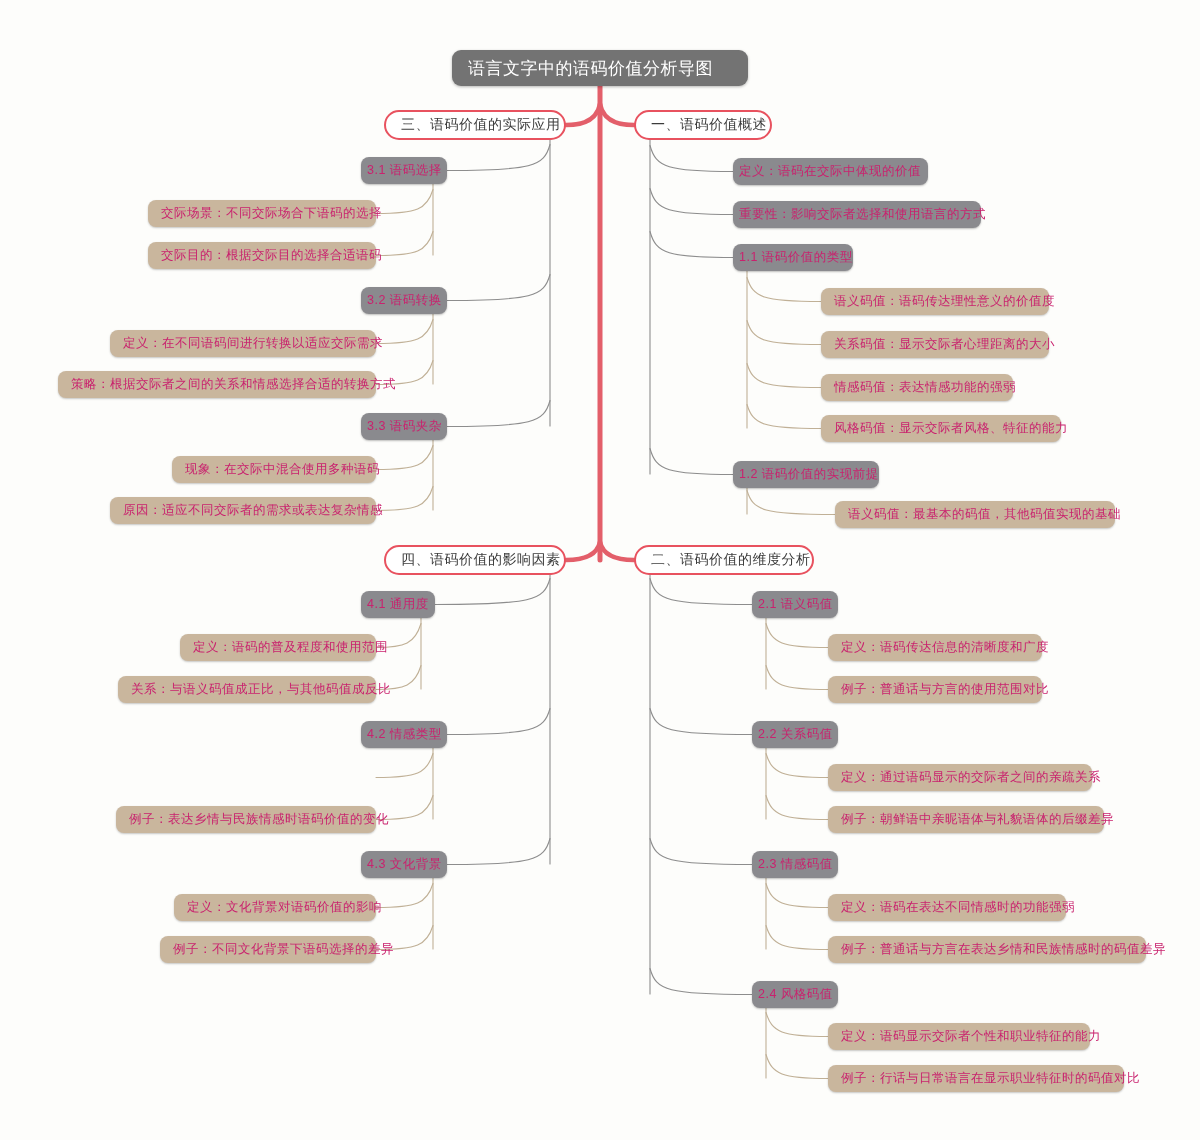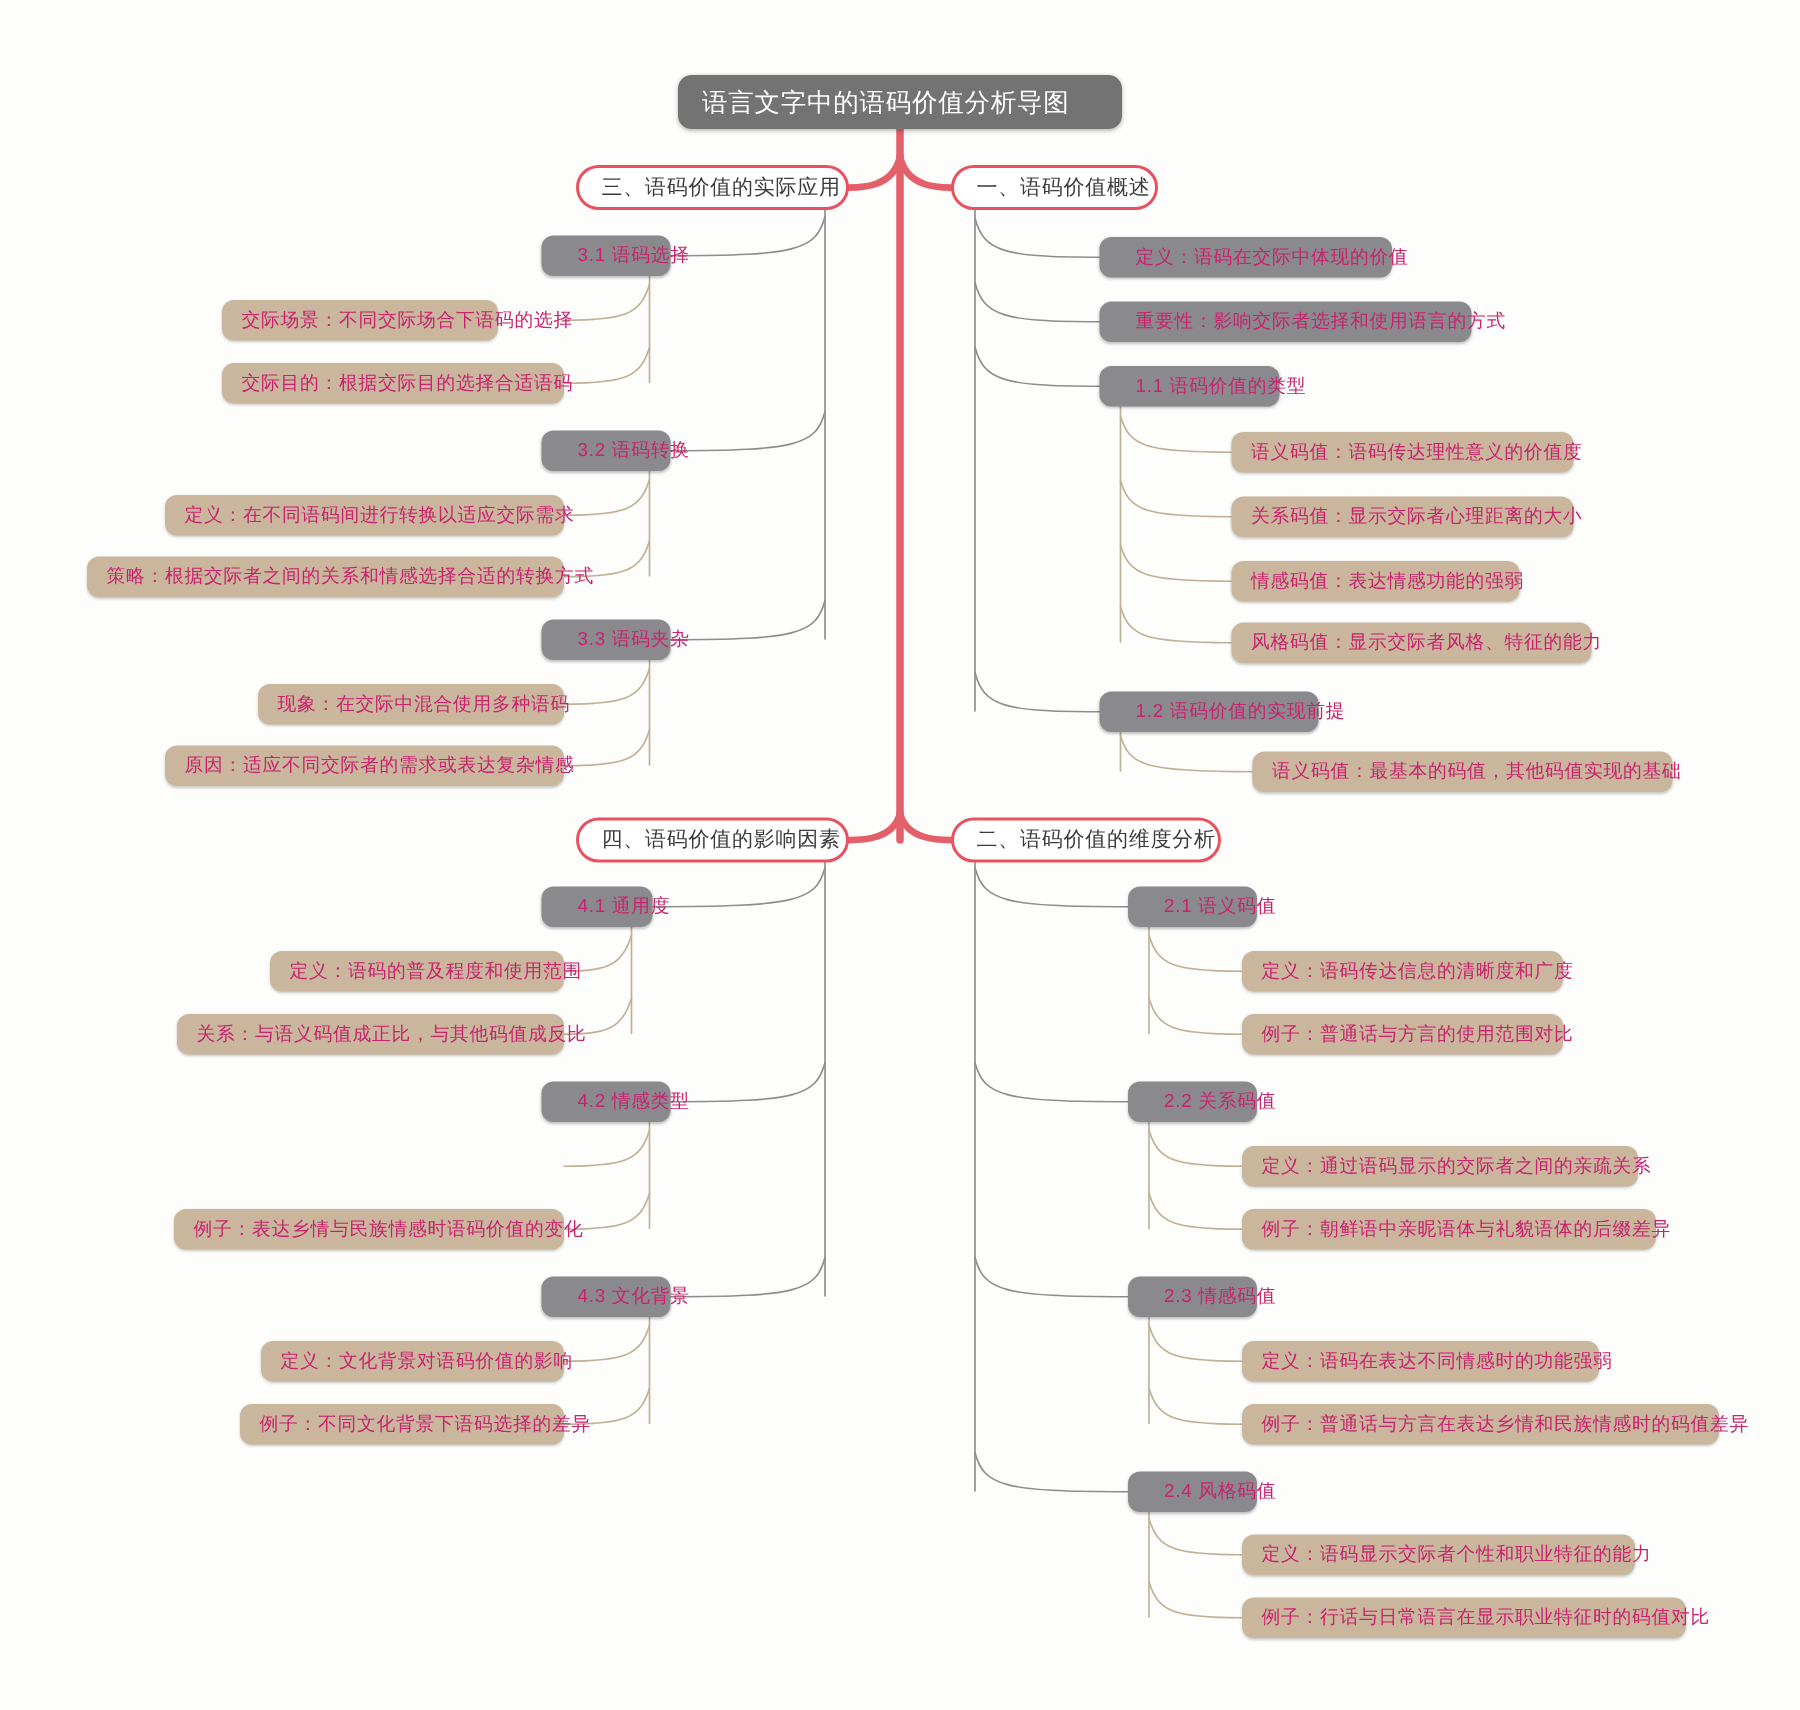--- a/index.html
+++ b/index.html
@@ -45,21 +45,21 @@
     font-size:14px;
     padding:0 15px;
     height:30px;
   }
   
   .n-l2{
     background:#8a8a8e;
     color:#c9226e;
     border-radius:8px;
     font-size:12.5px;
-    padding:0 24px;
+    padding:0 6px;
     height:27px;
     box-shadow:0 1px 2px rgba(0,0,0,.25);
   }
   
   .n-l3{
     background:#c9b69d;
     color:#c9226e;
     border-radius:8px;
     font-size:12.5px;
     padding:0 13px;
@@ -204,21 +204,21 @@
     </div>
     <div class="node n-l3" style="left: 828px; top: 1065px; width: 296px;">
       <span>例子：行话与日常语言在显示职业特征时的码值对比</span>
     </div>
     <div class="node n-l1" style="left: 384px; top: 110px; width: 182px;">
       <span>三、语码价值的实际应用</span>
     </div>
     <div class="node n-l2" style="left: 361px; top: 157px; width: 86px;">
       <span>3.1 语码选择</span>
     </div>
-    <div class="node n-l3" style="left: 148px; top: 200px; width: 184px;">
+    <div class="node n-l3" style="left: 148px; top: 200px; width: 228px;">
       <span>交际场景：不同交际场合下语码的选择</span>
     </div>
     <div class="node n-l3" style="left: 148px; top: 242px; width: 228px;">
       <span>交际目的：根据交际目的选择合适语码</span>
     </div>
     <div class="node n-l2" style="left: 361px; top: 287px; width: 86px;">
       <span>3.2 语码转换</span>
     </div>
     <div class="node n-l3" style="left: 110px; top: 330px; width: 266px;">
       <span>定义：在不同语码间进行转换以适应交际需求</span>

